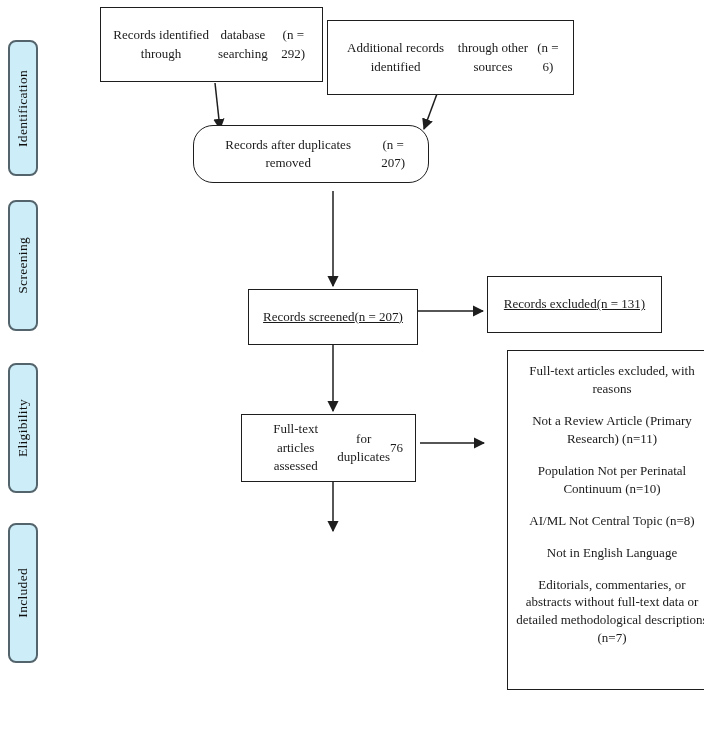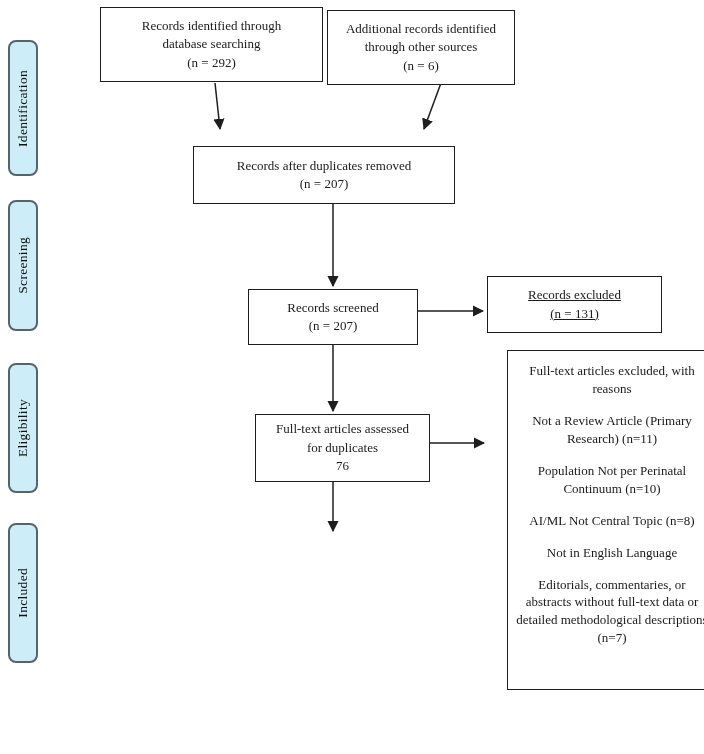--- a/index.html
+++ b/index.html
@@ -35,50 +35,50 @@
     font-size: 13.5px;
     letter-spacing: 0.3px;
     color: #111;
     white-space: nowrap;
   }
   .fbox {
     position: absolute;
     background: #ffffff;
     border: 1.5px solid #1e1e1e;
     display: flex;
-    flex-direction: column;
+    flex-direction: row;
     align-items: center;
     justify-content: center;
-    text-align: left;
+    text-align: center;
     font-size: 13px;
     line-height: 1.42;
-    padding: 2px 6px;
+    padding: 2px 12px;
   }
   .fbox.top-align { justify-content: flex-start; padding-top: 12px; }
   .bigbox {
     position: absolute;
     background: #ffffff;
     border: 1.5px solid #1e1e1e;
     text-align: center;
     font-size: 13px;
     line-height: 1.38;
     padding: 11px 7px 0 7px;
   }
   .bigbox .para { margin-bottom: 14px; }
   
   #tab-identification { left: 8px;  top: 40px;  height: 136px; }
   #tab-screening      { left: 8px;  top: 200px; height: 131px; }
   #tab-eligibility    { left: 8px;  top: 363px; height: 130px; }
   #tab-included       { left: 8px;  top: 523px; height: 140px; }
   #box-identified     { left: 100px; top: 7px;   width: 223px; height: 75px; }
-  #box-additional     { left: 327px; top: 10px;   width: 188px; height: 75px; }
-  #box-dedup          { left: 193px; top: 146px; width: 262px; height: 58px; }
-  #box-screened       { left: 248px; top: 289px; width: 170px; height: 56px; }
+  #box-additional     { left: 327px; top: 20px;   width: 247px; height: 75px; }
+  #box-dedup          { left: 193px; top: 125px; width: 236px; height: 58px; border-radius: 20px; }
+  #box-screened       { left: 248px; top: 289px; width: 170px; height: 56px; text-decoration: underline; }
   #box-excluded       { left: 487px; top: 276px; width: 175px; height: 57px; text-decoration: underline; }
-  #box-fulltext       { left: 255px; top: 414px; width: 175px; height: 68px; }
+  #box-fulltext       { left: 241px; top: 414px; width: 175px; height: 68px; }
   #box-bigexcluded    { left: 507px; top: 350px; width: 210px; height: 340px; }
   #box-included       { left: 245px; top: 535px; width: 177px; height: 93px; }
 </style>
 </head>
 <body>
 
 <div class="canvas">
 
   <svg class="arrows" width="704" height="754" viewBox="0 0 704 754" xmlns="http://www.w3.org/2000/svg">
     <defs>

